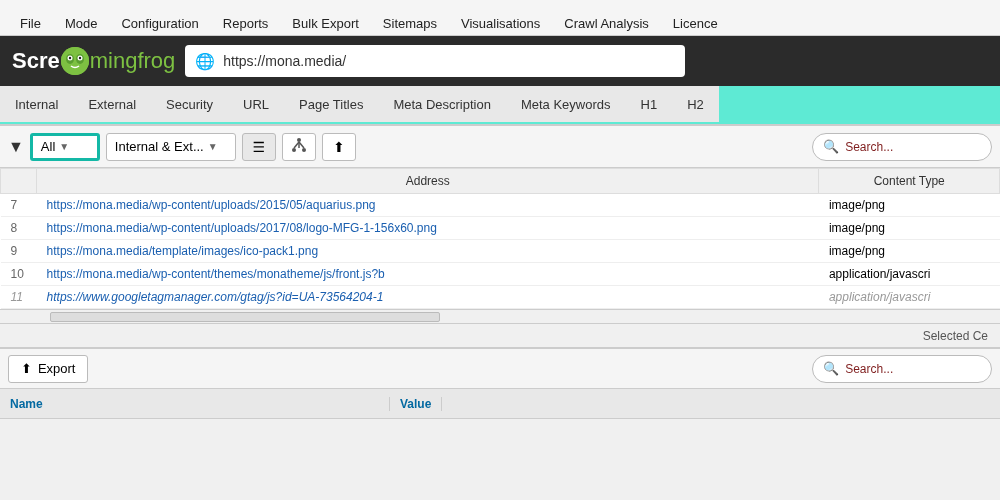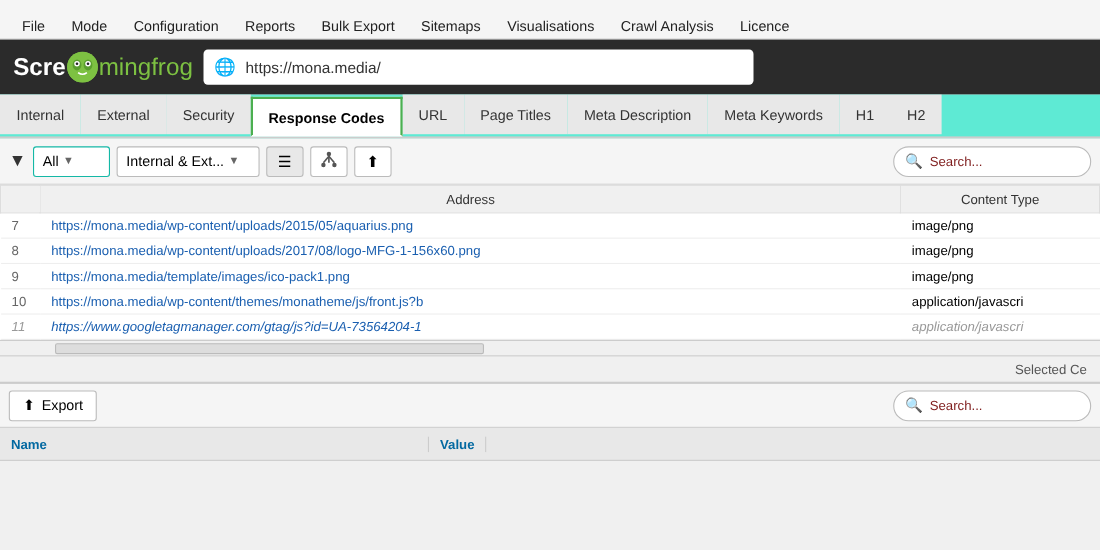--- a/index.html
+++ b/index.html
@@ -99,21 +99,21 @@
       background: #f5f5f5;
       border-bottom: 1px solid #ccc;
       gap: 6px;
       height: 42px;
     }
     .filter-funnel {
       font-size: 16px; color: #333;
     }
     .filter-dropdown {
       display: flex; align-items: center;
-      background: white; border: 1px solid #14b8a6; border-radius: 3px;
+      background: white; border: 3px solid #14b8a6; border-radius: 3px;
       padding: 3px 8px; height: 28px; gap: 4px; cursor: pointer; min-width: 70px;
     }
     .filter-dropdown2 {
       display: flex; align-items: center;
       background: white; border: 1px solid #bbb; border-radius: 3px;
       padding: 3px 8px; height: 28px; gap: 4px; cursor: pointer; min-width: 130px;
     }
     .chevron { font-size: 10px; color: #666; }
     .icon-btn {
       display: flex; align-items: center; justify-content: center;
@@ -240,21 +240,20 @@
   <div class="url-box">
     <span class="url-globe">🌐</span>
     <span class="url-text">https://mona.media/</span>
   </div>
 </div>
 
 <div class="tabs-bar">
   <div class="tab">Internal</div>
   <div class="tab">External</div>
   <div class="tab">Security</div>
-  <div class="tab active">Response Codes</div>
   <div class="tab">URL</div>
   <div class="tab">Page Titles</div>
   <div class="tab">Meta Description</div>
   <div class="tab">Meta Keywords</div>
   <div class="tab">H1</div>
   <div class="tab">H2</div>
 </div>
 
 <div class="filter-bar">
   <span class="filter-funnel">▼</span>

